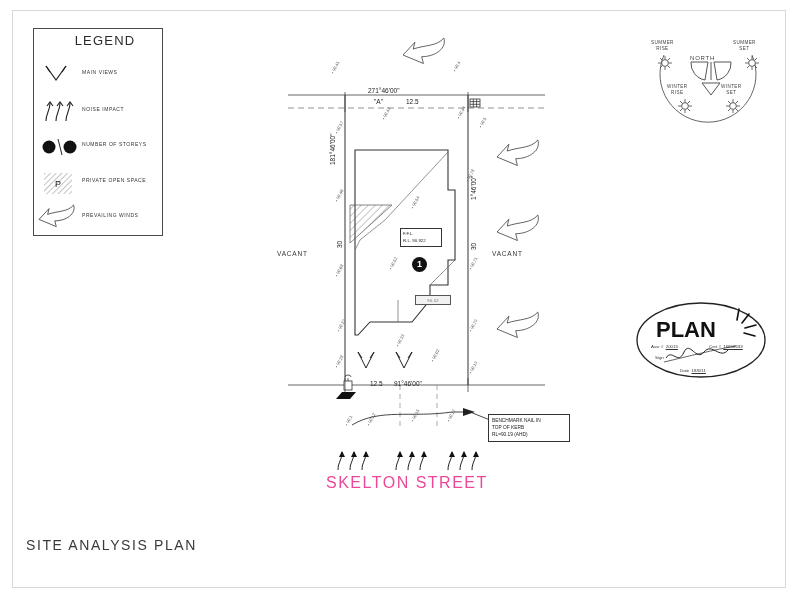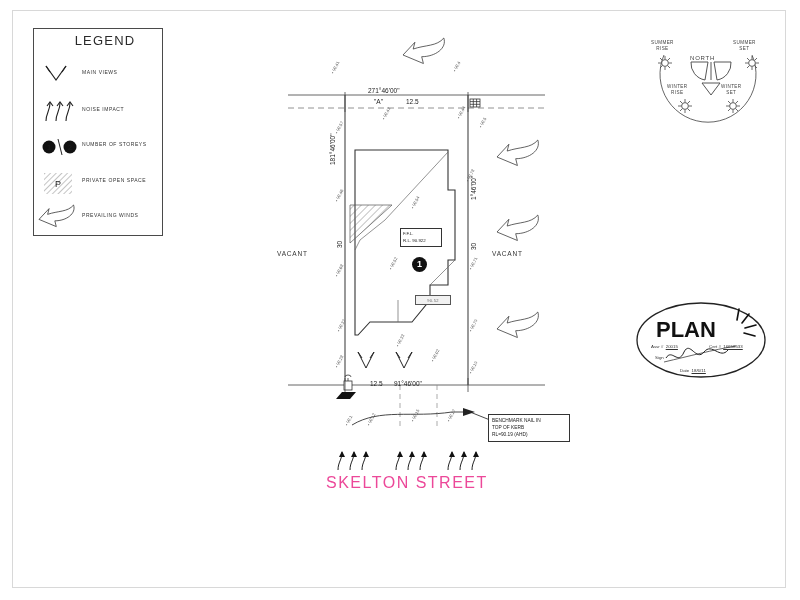--- a/index.html
+++ b/index.html
@@ -588,14 +588,15 @@
       <div class="spot" style="left: 334px; top: 366px; transform: rotate(-62deg);">• 90.28</div>
       <div class="spot" style="left: 430px; top: 360px; transform: rotate(-62deg);">• 90.02</div>
       <div class="spot" style="left: 468px; top: 372px; transform: rotate(-62deg);">• 90.19</div>
       <div class="spot" style="left: 344px; top: 424px; transform: rotate(-62deg);">• 90.1</div>
       <div class="spot" style="left: 366px; top: 424px; transform: rotate(-62deg);">• 90.12</div>
       <div class="spot" style="left: 410px; top: 420px; transform: rotate(-62deg);">• 90.15</div>
       <div class="spot" style="left: 446px; top: 420px; transform: rotate(-62deg);">• 90.17</div>
     </div>
 
   <div id="street-name">SKELTON  STREET</div>
+  <div id="plan-title">SITE ANALYSIS PLAN</div>
 
 </div>
 
 </body></html>

